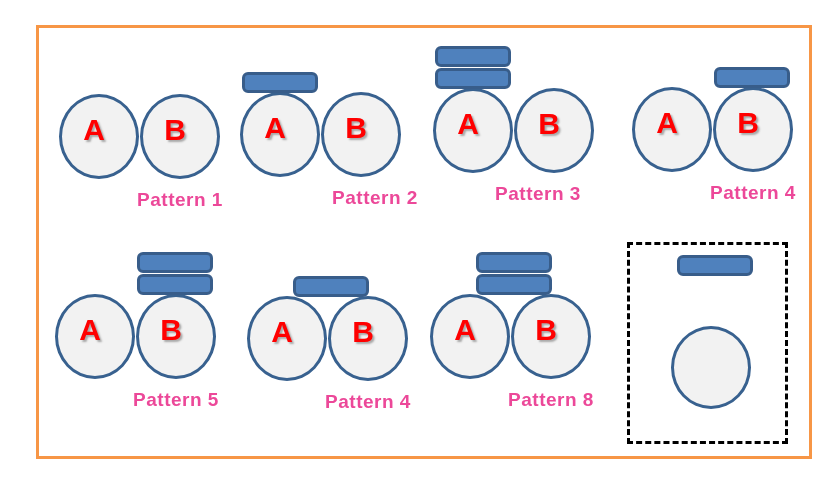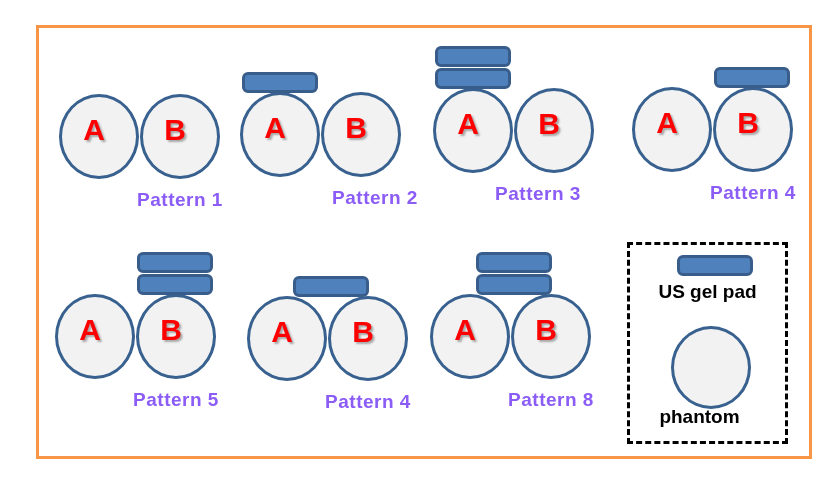--- a/index.html
+++ b/index.html
@@ -51,21 +51,21 @@
     border: 3px solid var(--pad-border, #385D8A);
     border-radius: 6px;
     box-sizing: border-box;
   }
   .pattern-label {
     position: absolute;
     width: 202px;
     text-align: center;
     font-size: 19px;
     font-weight: bold;
-    color: #8b5cf6;
+    color: #ec4899;
     letter-spacing: 0.5px;
   }
   #legend-box {
     position: absolute;
     left: 627px;
     top: 242px;
     width: 161px;
     height: 202px;
     border: 3px dashed #000000;
     box-sizing: border-box;
@@ -165,17 +165,15 @@
       <div class="phantom-circle" style="left: 511px; top: 294px;">
         <span class="phantom-letter">B</span>
       </div>
       <div class="gel-pad" style="left: 476px; top: 252px;"></div>
       <div class="gel-pad" style="left: 476px; top: 274px;"></div>
       <div class="pattern-label" style="left: 450px; top: 389px;">Pattern 8</div>
     </div>
 
   <div id="legend-box">
     <div id="legend-gel-pad" class="gel-pad"></div>
-    <div id="legend-gel-pad-label">US gel pad</div>
     <div id="legend-phantom-circle" class="phantom-circle"></div>
-    <div id="legend-phantom-label">phantom</div>
   </div>
 </div>
 
 </body></html>

